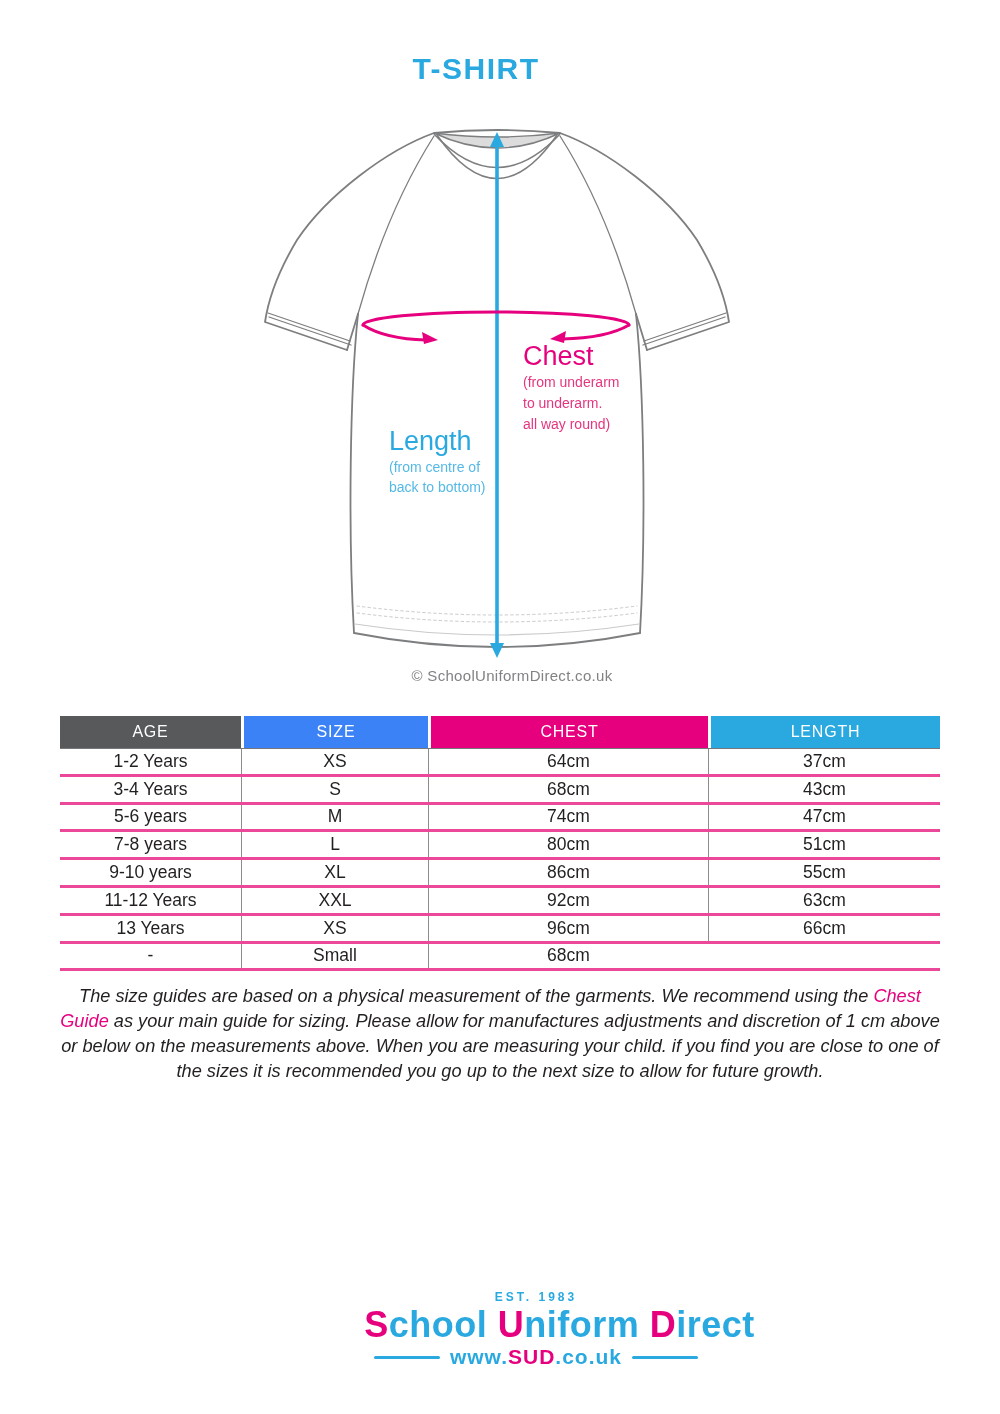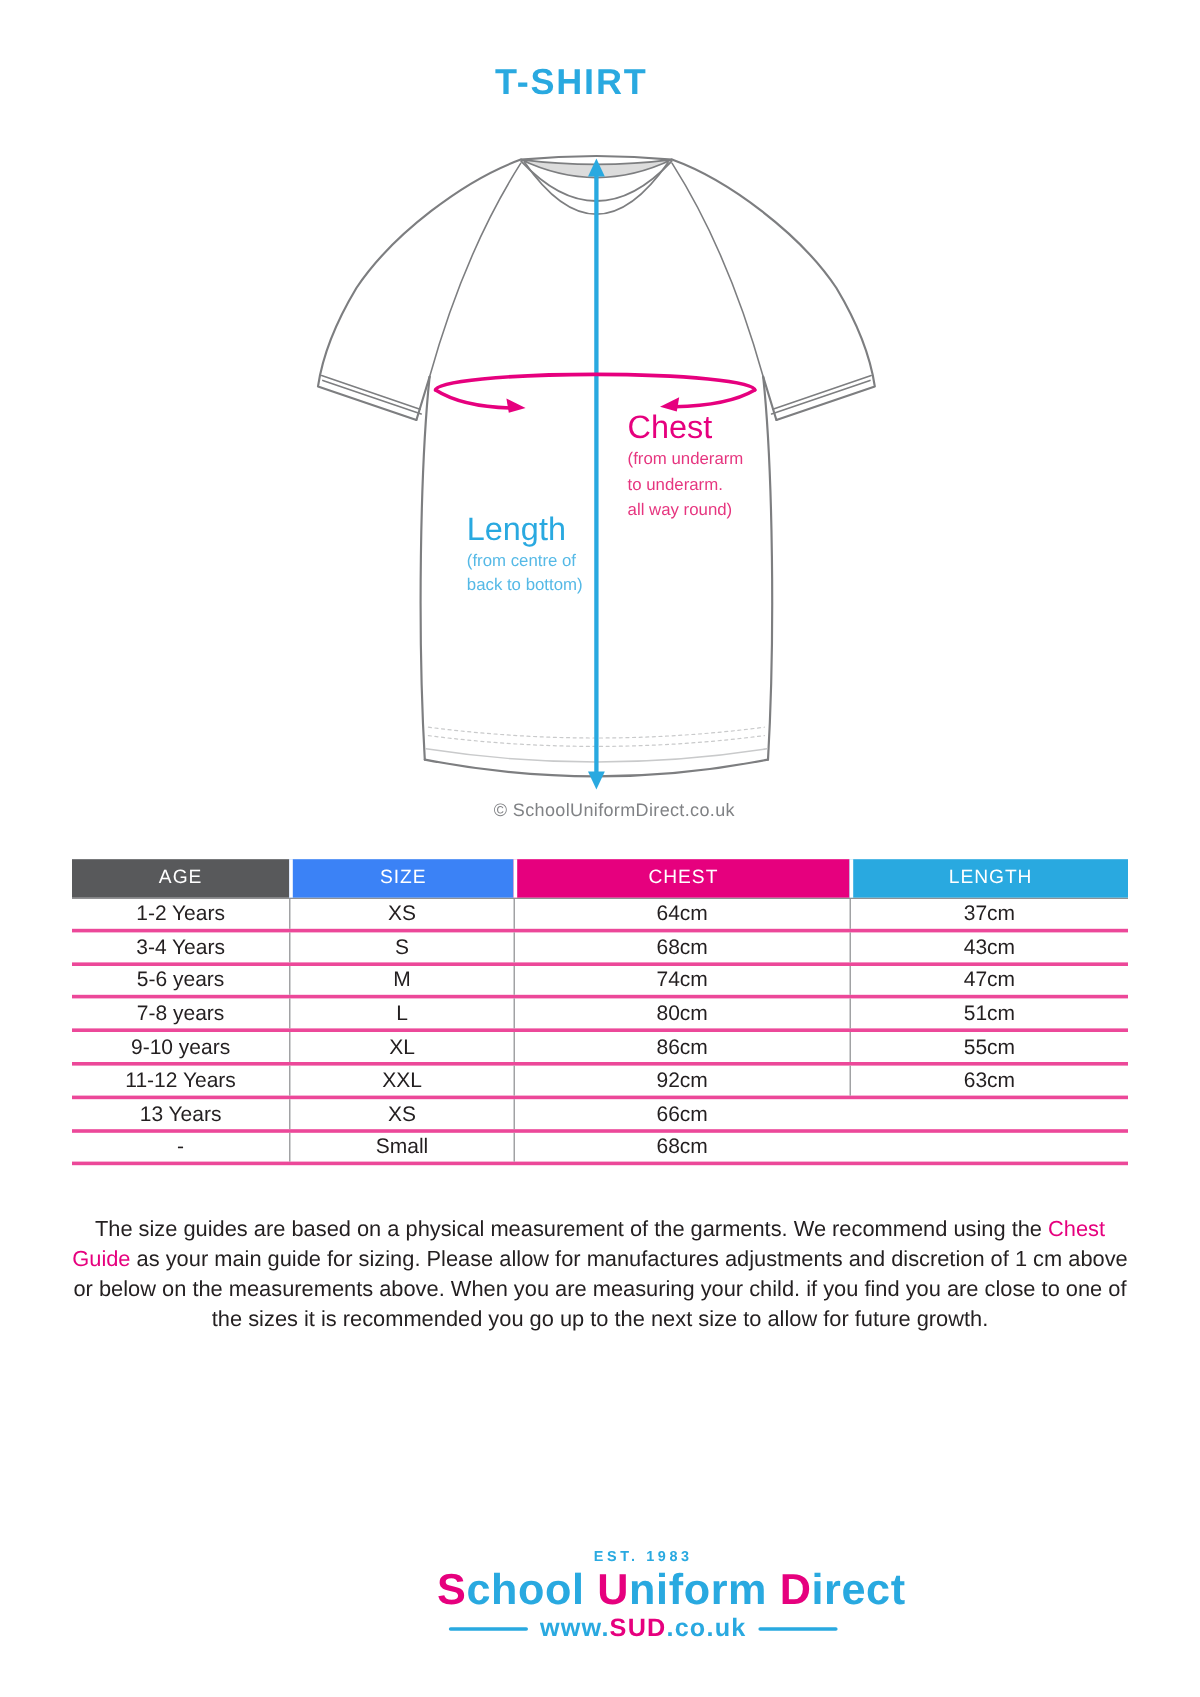--- a/index.html
+++ b/index.html
@@ -32,22 +32,22 @@
     display:grid; grid-template-columns:181px 187px 280px 232px;
     height:27.8px; border-bottom:3px solid #ec4899;
   }
   .bcell {
     display:flex; align-items:center; justify-content:center;
     font-size:17.5px; color:#231F20;
   }
   .bcell + .bcell { border-left:1px solid #8A8C8E; }
   
   .note {
-    position:absolute; top:1012px; left:58px; width:884px;
-    font-size:18.2px; line-height:25px; text-align:center; color:#231F20;
+    position:absolute; top:984px; left:58px; width:884px;
+    font-size:18.2px; line-height:25px; text-align:center; color:#231F20;font-style:italic;
   }
   .note .hl { color:#E6007E; }
   
   .footer { position:absolute; top:1290px; left:0; width:1000px; text-align:center;margin-left:36px; }
   .est {
     font-size:12px; font-weight:bold; color:#29A9E0; letter-spacing:3px;
   }
   .brand { font-size:36px; font-weight:bold; letter-spacing:0.5px; margin-top:1px; line-height:40px;padding-left:47px; }
   .brand .blue, .urlline .blue { color:#29A9E0; }
   .brand .pink, .urlline .pink { color:#E6007E; }
@@ -163,20 +163,21 @@
       </div>
       <div class="brow">
         <div class="bcell">11-12 Years</div>
         <div class="bcell">XXL</div>
         <div class="bcell">92cm</div>
         <div class="bcell">63cm</div>
       </div>
       <div class="brow">
         <div class="bcell">13 Years</div>
         <div class="bcell">XS</div>
+        <div class="bcell">96cm</div>
         <div class="bcell">66cm</div>
       </div>
       <div class="brow">
         <div class="bcell">-</div>
         <div class="bcell">Small</div>
         <div class="bcell">68cm</div>
       </div>
     </div>
 </div>
 

